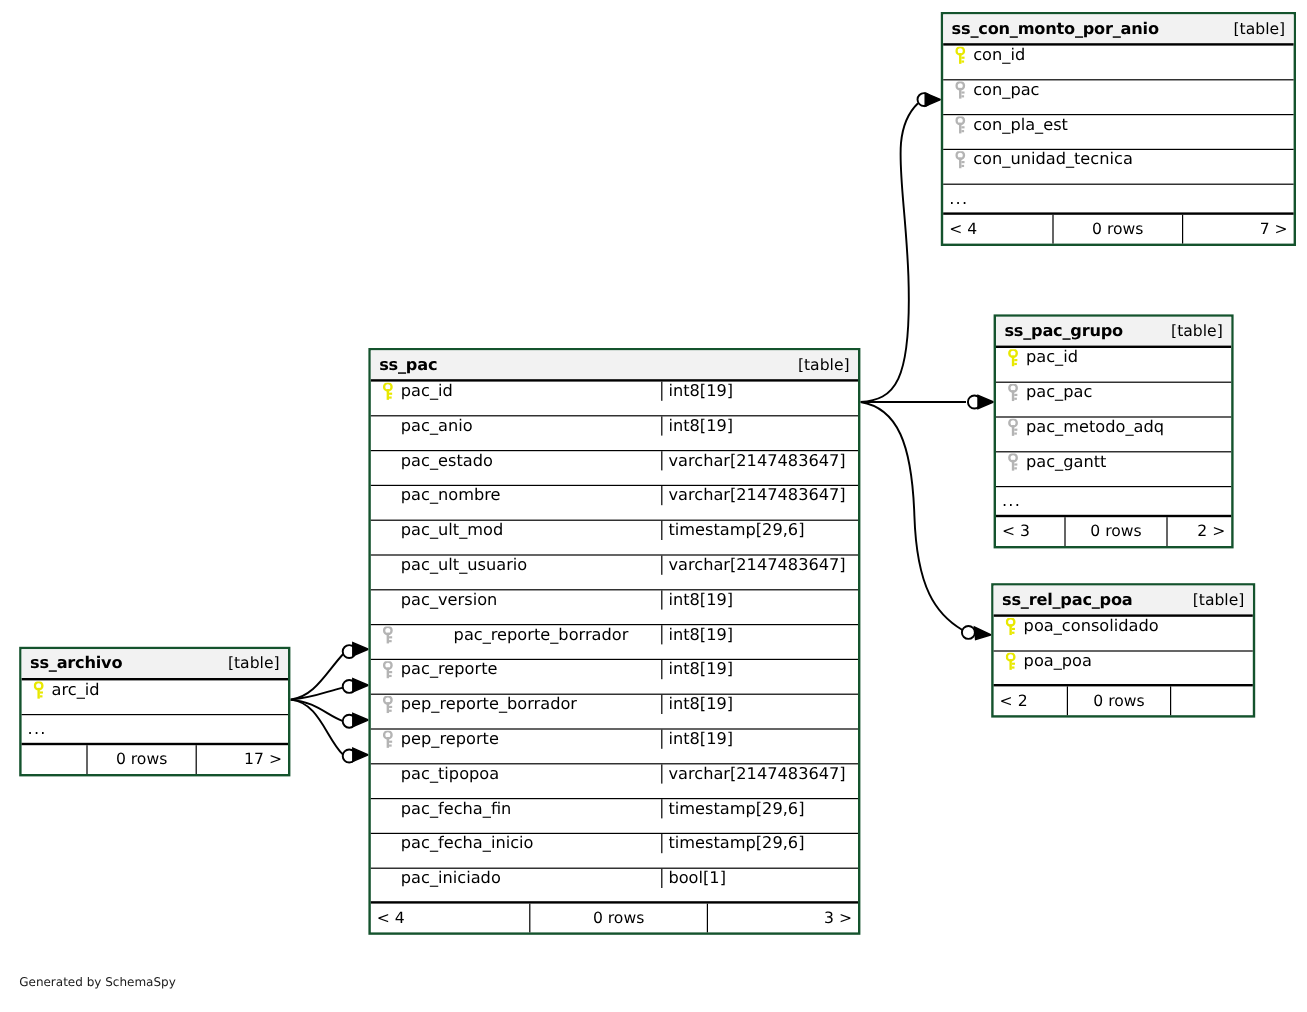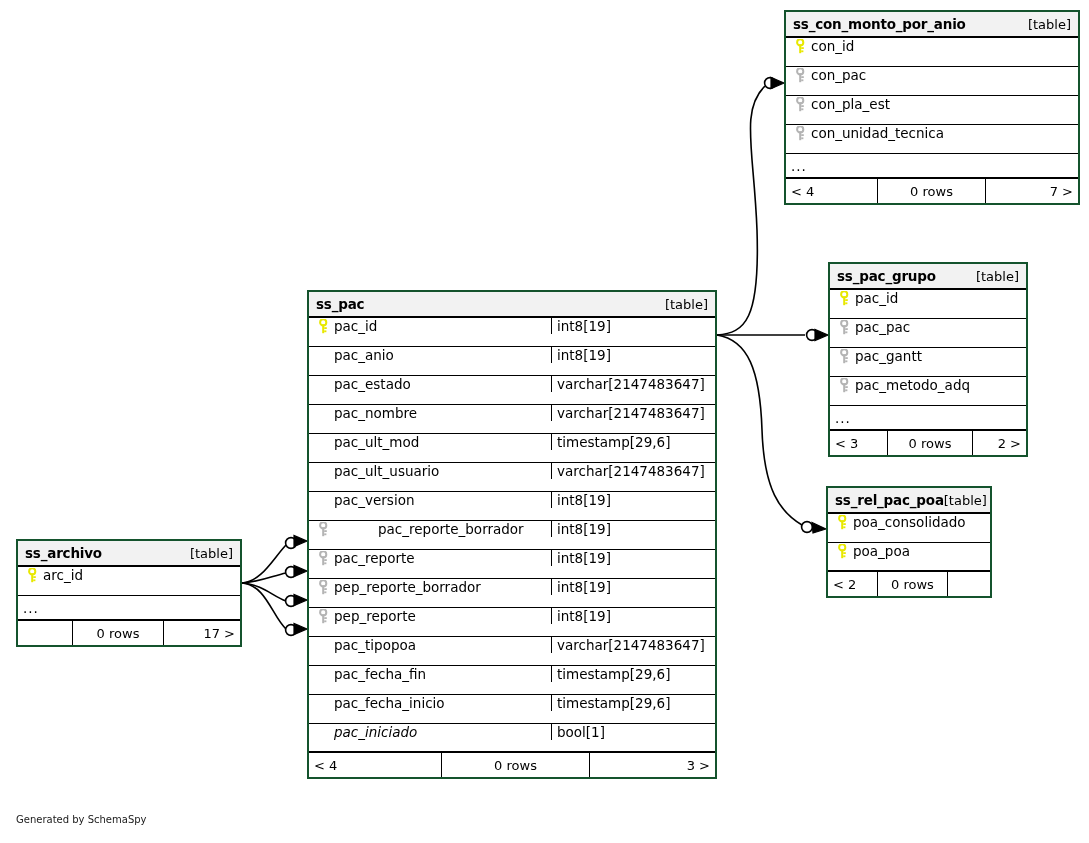--- a/index.html
+++ b/index.html
@@ -270,44 +270,44 @@
         <div class="tbl-row">
           <div class="col-name">
             <span class="keyslot">
               <svg class="key-icon" width="11" height="15" viewBox="0 0 11 15">
                 <circle cx="4.2" cy="3.4" r="3.1" fill="none" stroke="#b4b4b4" stroke-width="2"></circle>
                 <rect x="3.2" y="5.2" width="2" height="9" fill="#b4b4b4"></rect>
                 <rect x="5.2" y="8.2" width="2.6" height="1.8" fill="#b4b4b4"></rect>
                 <rect x="5.2" y="11.4" width="2.2" height="1.8" fill="#b4b4b4"></rect>
               </svg>
             </span>
+            <span class="fieldname">pac_metodo_adq</span>
+          </div>
+        </div>
+        <div class="tbl-row">
+          <div class="col-name">
+            <span class="keyslot">
+              <svg class="key-icon" width="11" height="15" viewBox="0 0 11 15">
+                <circle cx="4.2" cy="3.4" r="3.1" fill="none" stroke="#b4b4b4" stroke-width="2"></circle>
+                <rect x="3.2" y="5.2" width="2" height="9" fill="#b4b4b4"></rect>
+                <rect x="5.2" y="8.2" width="2.6" height="1.8" fill="#b4b4b4"></rect>
+                <rect x="5.2" y="11.4" width="2.2" height="1.8" fill="#b4b4b4"></rect>
+              </svg>
+            </span>
             <span class="fieldname">pac_gantt</span>
-          </div>
-        </div>
-        <div class="tbl-row">
-          <div class="col-name">
-            <span class="keyslot">
-              <svg class="key-icon" width="11" height="15" viewBox="0 0 11 15">
-                <circle cx="4.2" cy="3.4" r="3.1" fill="none" stroke="#b4b4b4" stroke-width="2"></circle>
-                <rect x="3.2" y="5.2" width="2" height="9" fill="#b4b4b4"></rect>
-                <rect x="5.2" y="8.2" width="2.6" height="1.8" fill="#b4b4b4"></rect>
-                <rect x="5.2" y="11.4" width="2.2" height="1.8" fill="#b4b4b4"></rect>
-              </svg>
-            </span>
-            <span class="fieldname">pac_metodo_adq</span>
           </div>
         </div>
         <div class="ellipsis-row">...</div>
         <div class="tbl-footer">
           <div class="foot-cell foot-left" style="width: 58px;">&lt; 3</div>
           <div class="foot-cell foot-mid" style="width: 85px;">0 rows</div>
           <div class="foot-cell foot-right" style="width: 53px;">2 &gt;</div>
         </div>
       </div>
-      <div class="table-box" style="left: 826px; top: 486px; width: 166px;">
+      <div class="table-box" style="left: 826px; top: 486px; width: 220px;">
         <div class="tbl-header">
           <span class="tbl-name">ss_rel_pac_poa</span>
           <span class="tbl-tag">[table]</span>
         </div>
         <div class="tbl-row">
           <div class="col-name">
             <span class="keyslot">
               <svg class="key-icon" width="11" height="15" viewBox="0 0 11 15">
                 <circle cx="4.2" cy="3.4" r="3.1" fill="none" stroke="#e8e800" stroke-width="2"></circle>
                 <rect x="3.2" y="5.2" width="2" height="9" fill="#e8e800"></rect>
@@ -494,21 +494,21 @@
           <div class="col-type" style="width: 163px;">timestamp[29,6]</div>
         </div>
         <div class="tbl-row">
           <div class="col-name has-split" style="width: 243px;">
             <span class="keyslot"></span>
             <span class="fieldname">pac_fecha_inicio</span>
           </div>
           <div class="col-type" style="width: 163px;">timestamp[29,6]</div>
         </div>
         <div class="tbl-row last-row">
-          <div class="col-name has-split" style="width: 243px; font-style: italic;">
+          <div class="col-name has-split" style="width: 243px;">
             <span class="keyslot"></span>
             <span class="fieldname">pac_iniciado</span>
           </div>
           <div class="col-type" style="width: 163px;">bool[1]</div>
         </div>
         <div class="tbl-footer">
           <div class="foot-cell foot-left" style="width: 133px;">&lt; 4</div>
           <div class="foot-cell foot-mid" style="width: 148px;">0 rows</div>
           <div class="foot-cell foot-right" style="width: 125px;">3 &gt;</div>
         </div>

